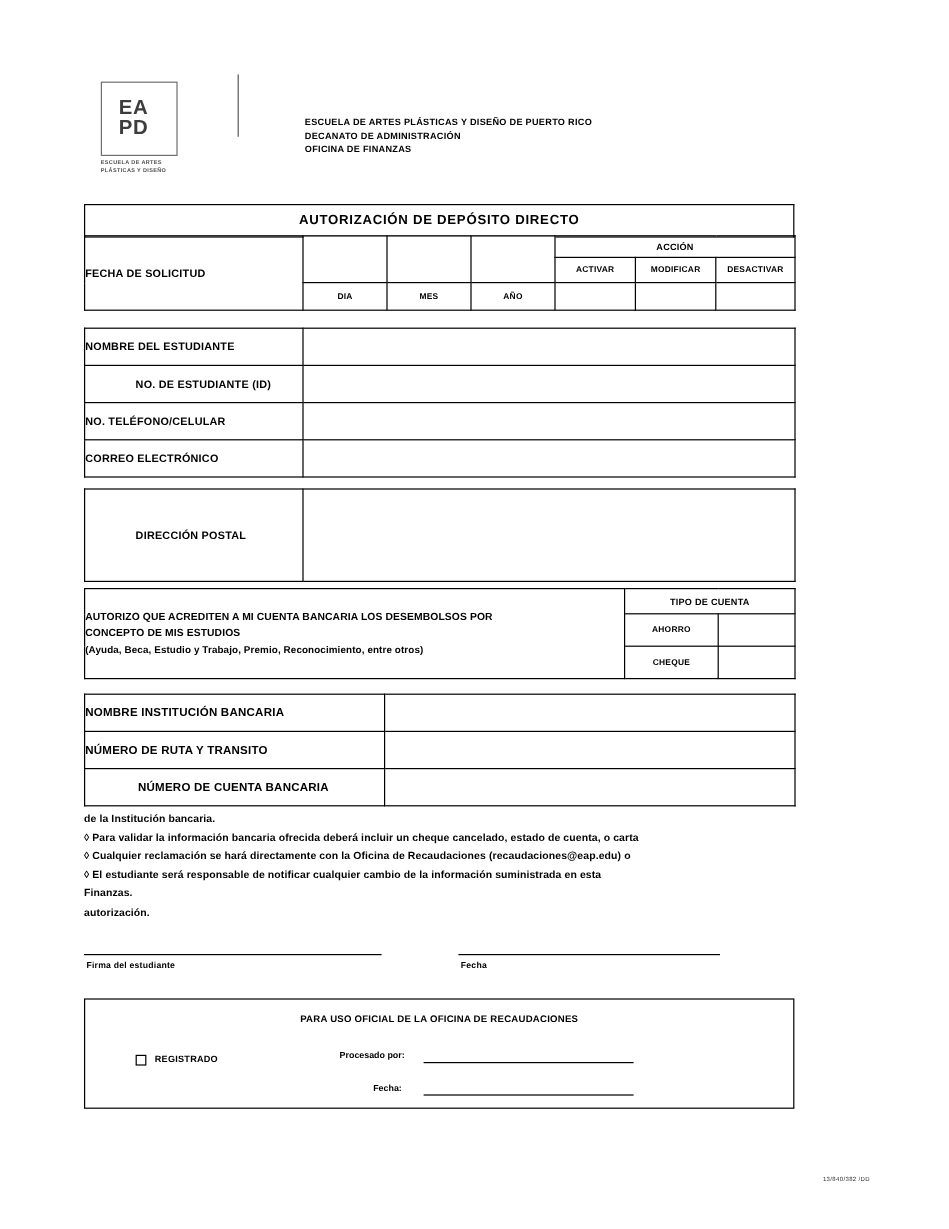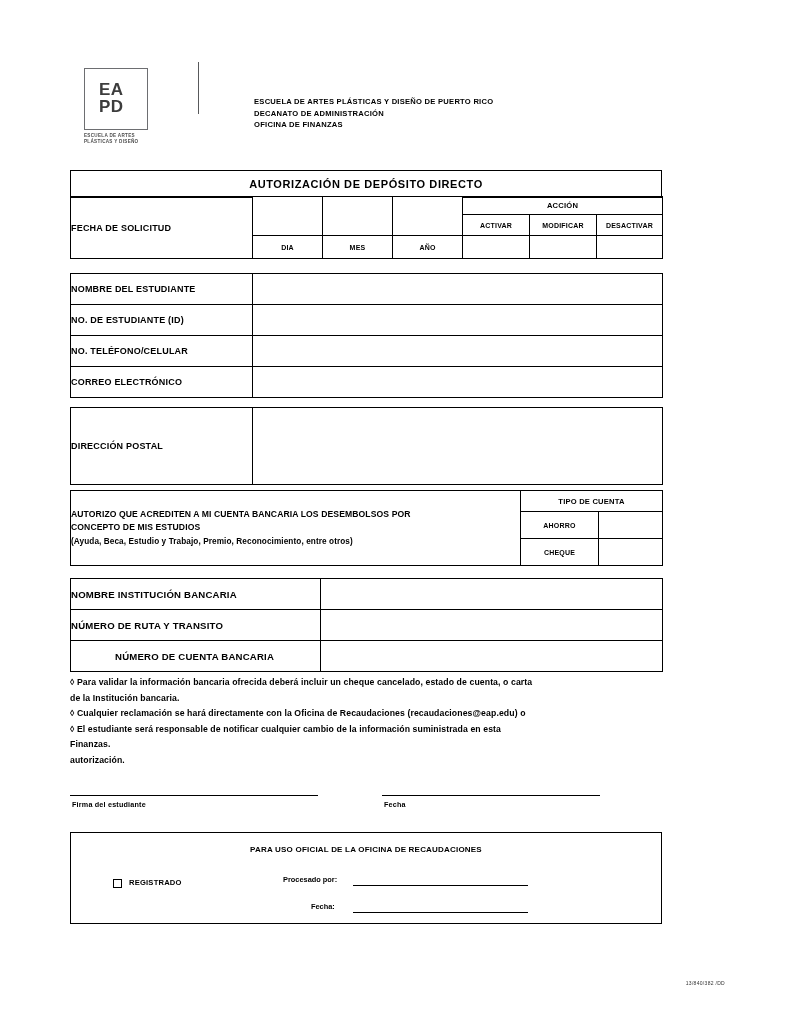--- a/index.html
+++ b/index.html
@@ -337,42 +337,42 @@
     <colgroup>
       <col style="width:182px">
       <col style="width:410px">
     </colgroup>
     <tbody>
         <tr>
       <td class="lbl" style="height:30px;">NOMBRE DEL ESTUDIANTE</td>
       <td class="blank"></td>
     </tr>
     <tr>
-      <td class="lbl" style="height:30px;">NO. DE ESTUDIANTE (ID)</td>
+      <td class="lbl" style="height:30px;padding-left:42px;">NO. DE ESTUDIANTE (ID)</td>
       <td class="blank"></td>
     </tr>
     <tr>
       <td class="lbl" style="height:30px;">NO. TELÉFONO/CELULAR</td>
       <td class="blank"></td>
     </tr>
     <tr>
       <td class="lbl" style="height:30px;">CORREO ELECTRÓNICO</td>
       <td class="blank"></td>
     </tr>
   </tbody>
     </table>
 
   <table class="tbl" id="address-table">
     <colgroup>
       <col style="width:182px">
       <col style="width:410px">
     </colgroup>
     <tbody>
         <tr>
-      <td class="lbl" style="height:76px;">DIRECCIÓN POSTAL</td>
+      <td class="lbl" style="height:76px;padding-left:42px;">DIRECCIÓN POSTAL</td>
       <td class="blank"></td>
     </tr>
   </tbody>
     </table>
 
   <table class="tbl" id="auth-table">
     <colgroup>
       <col style="width:450px">
       <col style="width:78px">
       <col style="width:64px">
@@ -412,22 +412,22 @@
       <td class="blank"></td>
     </tr>
     <tr>
       <td class="bank-lbl" style="height:30px;padding-left:44px;">NÚMERO DE CUENTA BANCARIA</td>
       <td class="blank"></td>
     </tr>
   </tbody>
     </table>
 
   <div class="notes">
+    <p>de la Institución bancaria.</p>
     <p>◊ Para validar la información bancaria ofrecida deberá incluir un cheque cancelado, estado de cuenta, o carta</p>
-    <p>de la Institución bancaria.</p>
     <p>◊ Cualquier reclamación se hará directamente con la Oficina de Recaudaciones (recaudaciones@eap.edu) o</p>
     <p>◊ El estudiante será responsable de notificar cualquier cambio de la información suministrada en esta</p>
     <p>Finanzas.</p>
     <p>autorización.</p>
   </div>
 
   <div class="sig-area">
     <div class="sig-line" style="left:0px; width:248px;"></div>
     <div class="sig-label" style="left:2px;">Firma del estudiante</div>
     <div class="sig-line" style="left:312px; width:218px;"></div>

